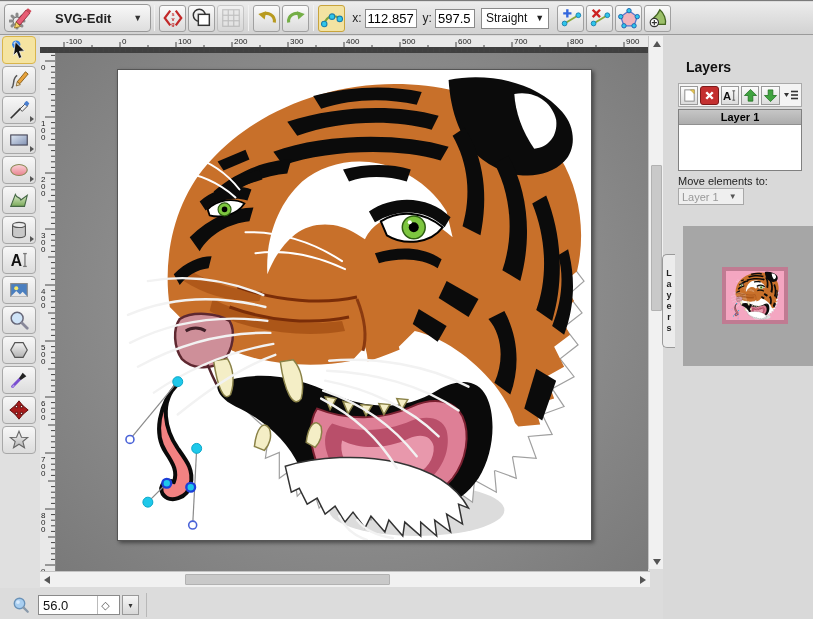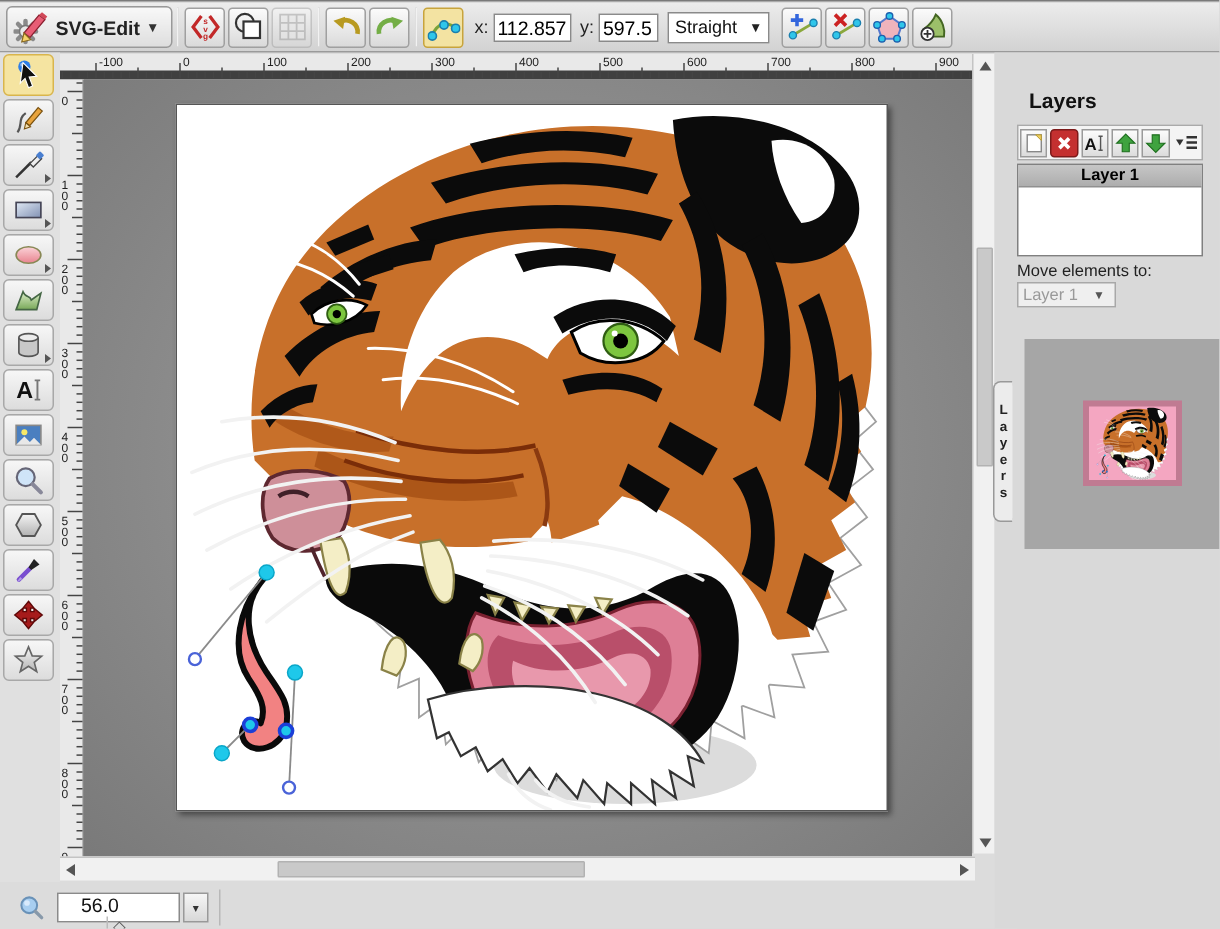--- a/index.html
+++ b/index.html
@@ -4,21 +4,21 @@
 <style>
   * { margin:0; padding:0; box-sizing:border-box; }
   html,body { width:813px; height:619px; overflow:hidden; }
   body { font-family:"Liberation Sans", sans-serif; background:#d8d8d8; position:relative; }
   #app { position:absolute; inset:0; width:813px; height:619px; background:#dcdcdc; border-top:1px solid #7a7a7a; }
 
   
   #toolbar { position:absolute; left:0; top:1px; width:813px; height:33px;
              background:linear-gradient(#ececec,#d2d2d2); border-bottom:1px solid #9a9a9a;
              display:flex; align-items:center; }
-  .logo-btn { display:flex; align-items:center; gap:4px; height:28px; margin-left:4px; padding:0 8px 0 4px;
+  .logo-btn { display:flex; align-items:center; gap:22px; height:28px; margin-left:4px; padding:0 8px 0 4px;
               border:1px solid #999; border-radius:4px; background:linear-gradient(#f8f8f8,#dedede); cursor:pointer; }
   .logo-btn .lbl { font-size:13px; font-weight:bold; color:#222; }
   .logo-btn .caret { font-size:9px; color:#333; }
   .tsep { width:1px; height:26px; background:#b5b5b5; border-right:1px solid #f2f2f2; margin:0 3px; }
   .tbtn { width:27px; height:27px; margin:0 1px; border:1px solid #a0a0a0; border-radius:3px;
           background:linear-gradient(#fbfbfb,#dadada); display:flex; align-items:center; justify-content:center; cursor:pointer; }
   .tbtn.active { background:#f3e3a2; border-color:#c8a43c; }
   .tbtn.disabled { opacity:.45; }
   .coord-lbl { font-size:12px; color:#222; margin:0 3px 0 6px; }
   .coord-input { height:19px; border:1px solid #8a8a8a; background:#fff; font-family:"Liberation Sans",sans-serif;
@@ -82,21 +82,21 @@
   #thumb .inner { position:absolute; inset:4px; background:#f4a6c1; overflow:hidden; }
   #side-tab { position:absolute; left:-1px; top:219px; width:13px; height:94px; background:#ececec;
               border:1px solid #999; border-right:none; border-radius:5px 0 0 5px;
               display:flex; align-items:center; justify-content:center; cursor:pointer; }
   #side-tab span { writing-mode:vertical-rl; text-orientation:upright; font-size:9px; font-weight:bold;
                    color:#222; letter-spacing:1px; }
 
   
   #bottombar { position:absolute; left:0; top:587px; width:663px; height:32px; background:#dcdcdc; }
   #zoom-box { position:absolute; left:38px; top:7px; width:82px; height:20px; background:#fff; border:1px solid #8a8a8a;
-              display:flex; align-items:center;flex-direction:column; }
+              display:flex; align-items:center; }
   #zoom-box input { border:none; outline:none; width:58px; font-family:"Liberation Sans",sans-serif;
                     font-size:13px; padding-left:4px; color:#111; }
   #zoom-spin { width:16px; height:100%; border-left:1px solid #bbb; display:flex; align-items:center;
                justify-content:center; font-size:11px; color:#555; cursor:pointer; }
   #zoom-dd { position:absolute; left:122px; top:7px; width:17px; height:20px; border:1px solid #999;
              background:linear-gradient(#f6f6f6,#d8d8d8); display:flex; align-items:center; justify-content:center;
              font-size:8px; color:#333; cursor:pointer; }
   #bb-sep { position:absolute; left:146px; top:5px; width:1px; height:24px; background:#b8b8b8; }
   #zoom-icon { position:absolute; left:12px; top:8px; }
 </style>

